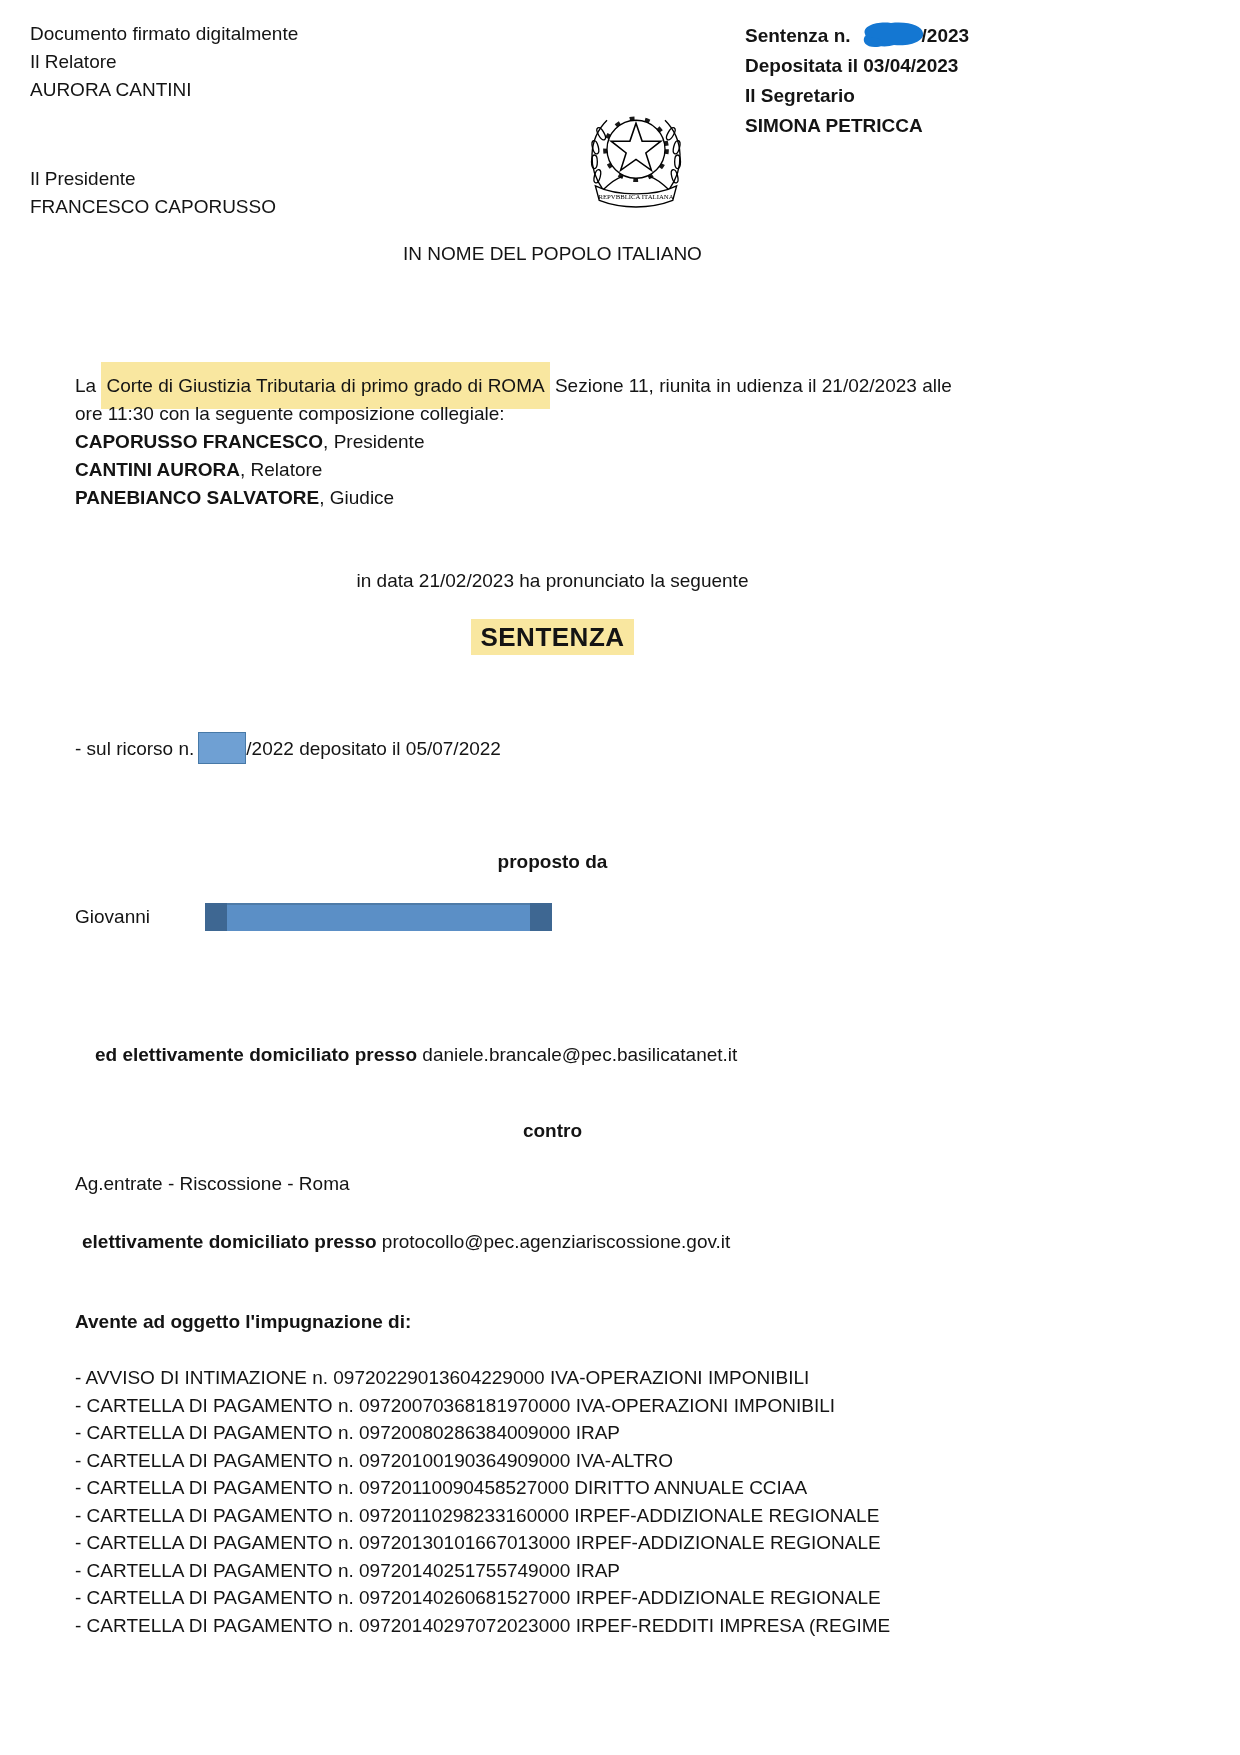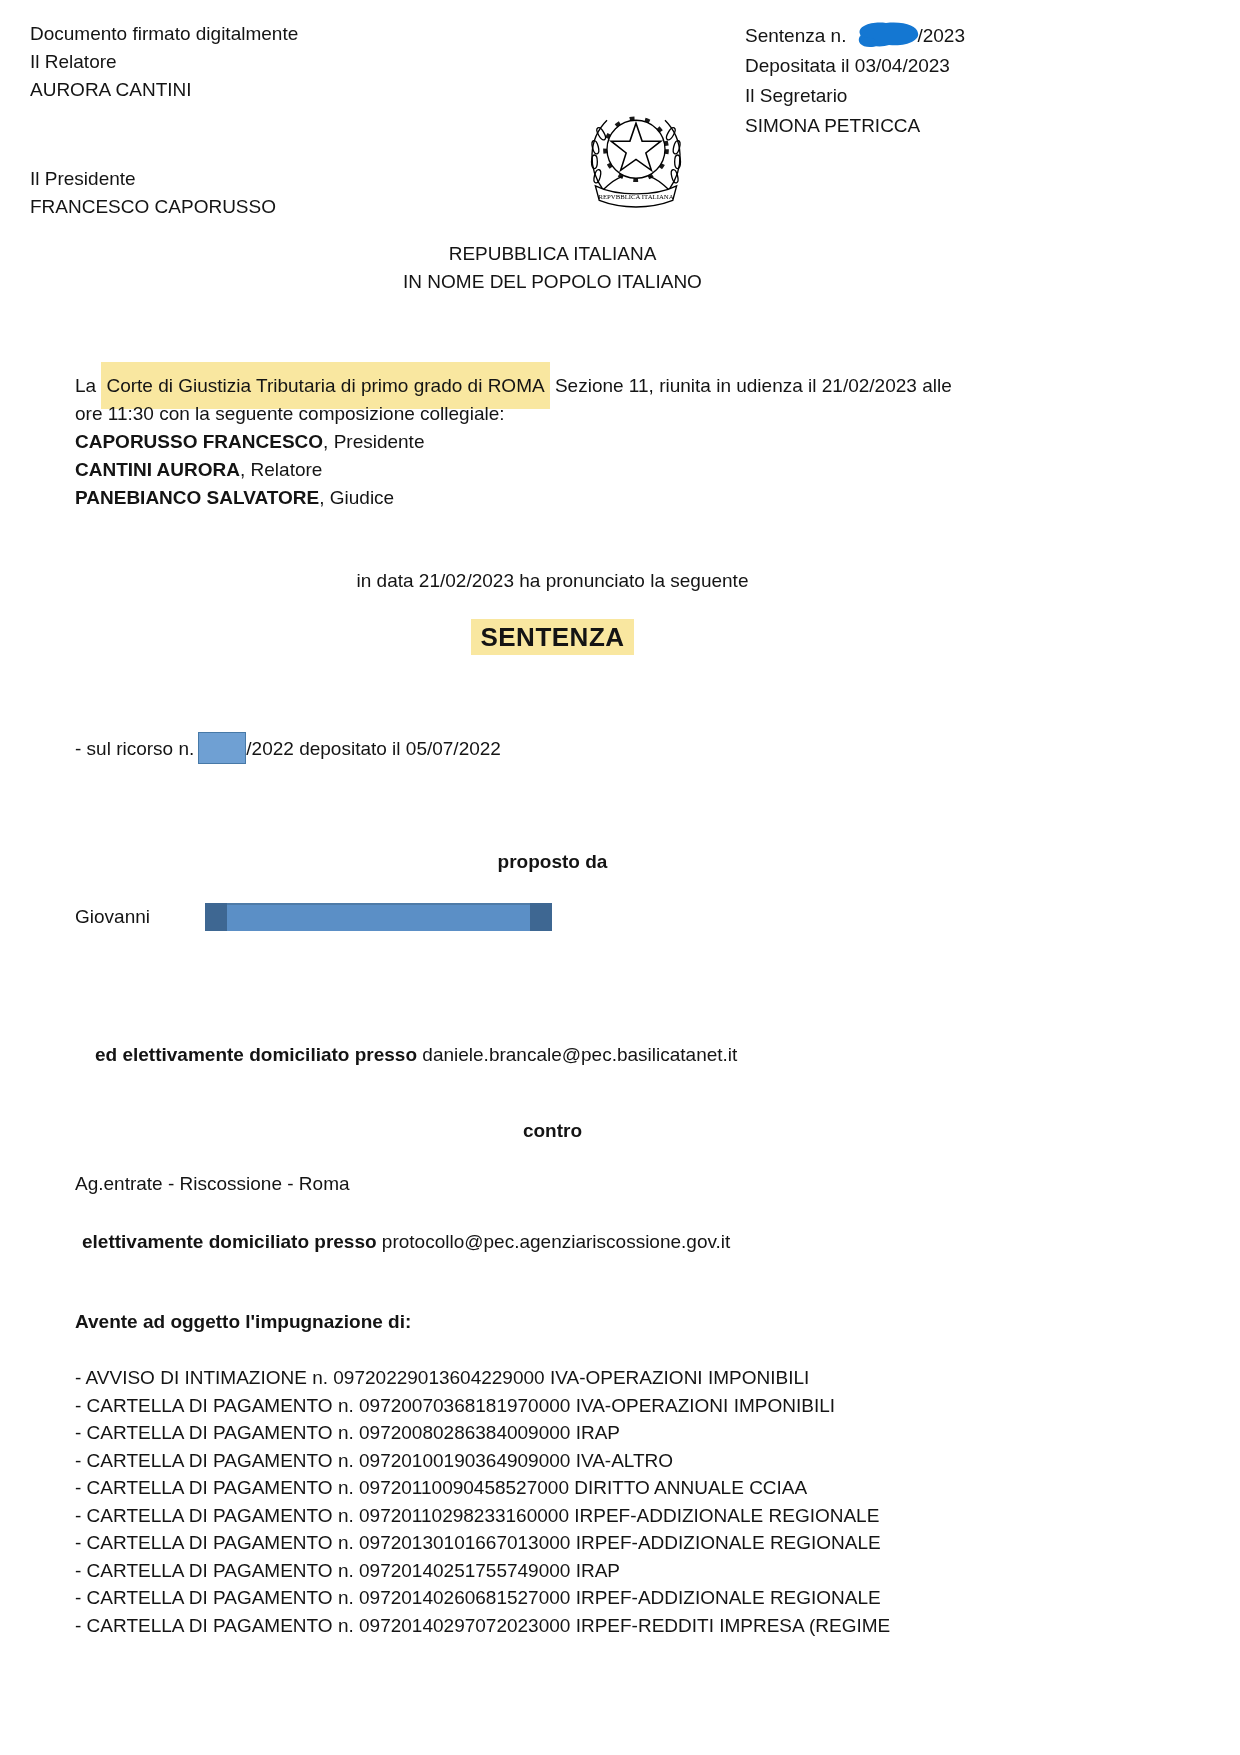--- a/index.html
+++ b/index.html
@@ -8,21 +8,21 @@
     width:1096px;
     height:1755px;
     background:#ffffff;
     font-family:"Liberation Sans", sans-serif;
     color:#141414;
     font-size:19px;
     overflow:hidden;
   }
   .abs{position:absolute;}
   .lh28{line-height:28px;}
-  .lh30{line-height:30px;}
+  .lh30{line-height:30px;font-weight:bold;}
   .col{left:75px;width:955px;}
   .center{text-align:center;}
   .b{font-weight:bold;}
   .hl{background:#F9E7A0;padding:13px 5px;}
   .sentenza-title{font-size:26px;font-weight:bold;letter-spacing:.5px;background:#F9E7A0;padding:3px 9px;}
   .list{line-height:27.5px;}
   .emblem{left:578px;top:100px;width:116px;height:112px;}
   
   .blob-svg{vertical-align:-8px;margin-left:4px;margin-right:-5px;}
   .redaction-box{
@@ -83,21 +83,20 @@
       <ellipse cx="100" cy="78" rx="3" ry="7" transform="rotate(-15 100 78)"></ellipse>
     </g>
 
     <path d="M60,23 L66.3,41.6 L85.7,41.7 L70.2,53.8 L75.9,71.8 L60,60.5 L44.1,71.8 L49.8,53.8 L34.3,41.7 L53.7,41.6 Z" fill="#fff" stroke="#000" stroke-width="1.6"></path>
 
     <path d="M18,88 C40,99 80,99 102,88 L98,103 C75,112 45,112 22,103 Z" fill="#fff" stroke="#000" stroke-width="1.4"></path>
     <text x="60" y="101" text-anchor="middle" font-size="7" font-family="Liberation Serif, serif">REPVBBLICA ITALIANA</text>
   </svg>
 
   <div class="abs col center lh28" style="top:240px;">
-    <div>REPUBBLICA ITALIANA</div>
     <div>IN NOME DEL POPOLO ITALIANO</div>
   </div>
 
   <div class="abs col lh28" style="top:372px;">
     <div><span>La </span><span class="hl">Corte di Giustizia Tributaria di primo grado di ROMA</span><span> Sezione 11,  riunita in udienza il 21/02/2023 alle</span></div>
     <div>ore 11:30 con la seguente composizione collegiale:</div>
     <div><span class="b">CAPORUSSO FRANCESCO</span><span>, Presidente</span></div>
     <div><span class="b">CANTINI AURORA</span><span>, Relatore</span></div>
     <div><span class="b">PANEBIANCO SALVATORE</span><span>, Giudice</span></div>
   </div>

